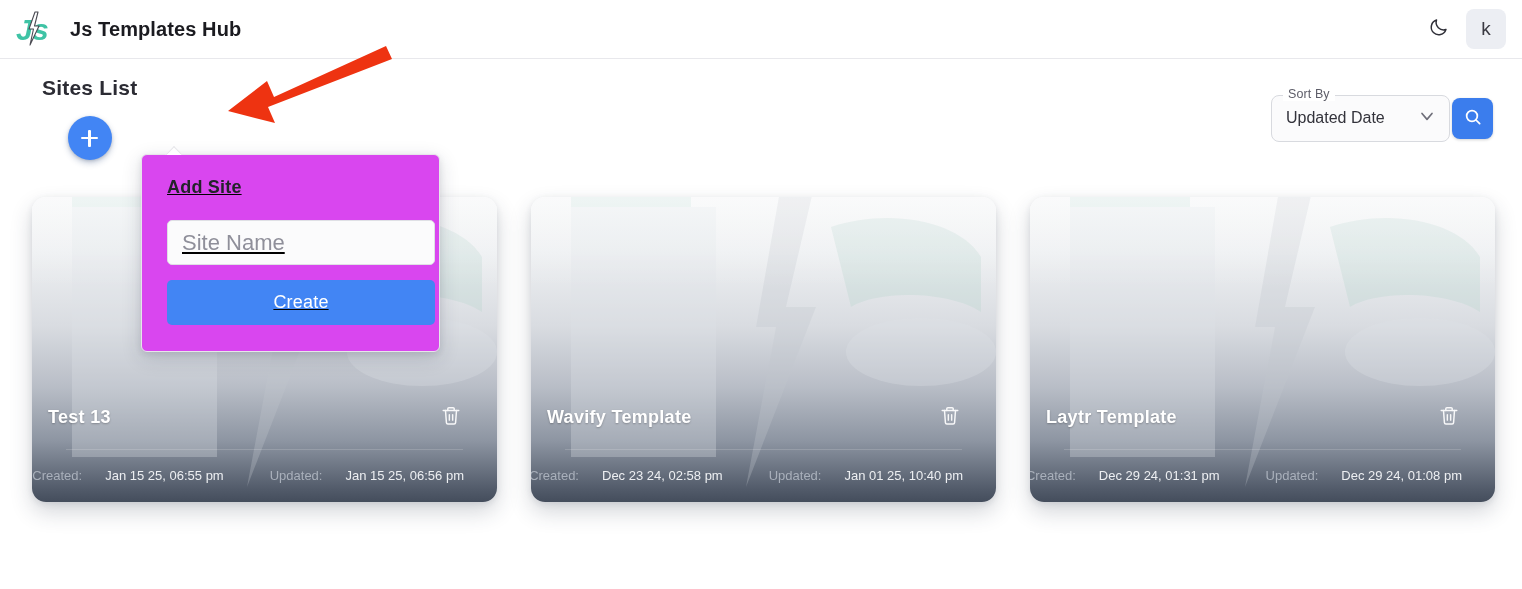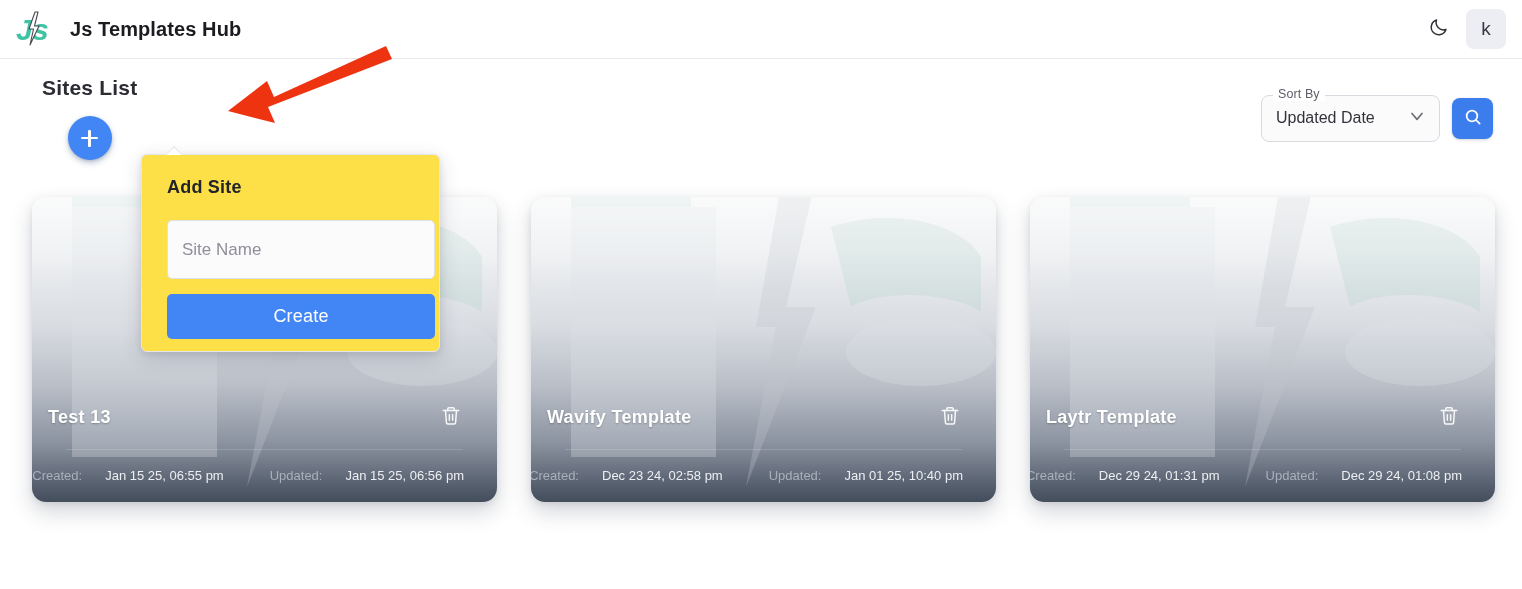--- a/index.html
+++ b/index.html
@@ -107,21 +107,21 @@
     border-radius: 1px;
   }
   .fab .plus-h { width: 17px; height: 2.4px; }
   .fab .plus-v { width: 2.4px; height: 17px; }
 
   .toolbar-spacer { flex: 1; }
 
   .toolbar-right {
     display: flex;
     align-items: center;
-    gap: 12px;
+    gap: 2px;
     justify-content: center;
   }
 
   
   .select-field {
     position: relative;
     width: 179px;
     height: 47px;
   }
   .select-outline {
@@ -274,26 +274,27 @@
   .meta-val { color: #edeff2; }
   .meta-gap { width: 9px; }
 
   
   .popover {
     position: absolute;
     left: 141px;
     top: 154px;
     width: 299px;
     height: 198px;
-    background: #fde047;
+    background: #d946ef;
     border: 1px solid #e6e6ea;
     border-radius: 6px;
     box-shadow: 0 6px 20px rgba(30,40,60,.16), 0 2px 6px rgba(30,40,60,.10);
     z-index: 40;
     padding: 22px 25px 0 25px;
+    text-decoration: underline;
   }
   .popover-arrow {
     position: absolute;
     top: -9px;
     left: 23px;
     width: 17px; height: 9px;
     overflow: hidden;
   }
   .popover-arrow:after {
     content: "";
@@ -307,26 +308,26 @@
   }
   .popover-title {
     font-size: 18px;
     font-weight: 700;
     color: #23232a;
     letter-spacing: .2px;
     margin-bottom: 22px;
   }
   .popover-input {
     width: 268px;
-    height: 59px;
+    height: 45px;
     border: 1px solid #dfe0e5;
     border-radius: 5px;
     background: #fbfbfc;
     padding: 0 14px;
-    font-size: 17px;
+    font-size: 22px;
     color: #2f2f38;
     font-family: "Liberation Sans", sans-serif;
     outline: none;
     display: block;
   }
   .popover-input::placeholder { color: #8f8f9a; }
   .create-btn {
     width: 268px;
     height: 45px;
     margin-top: 15px;

